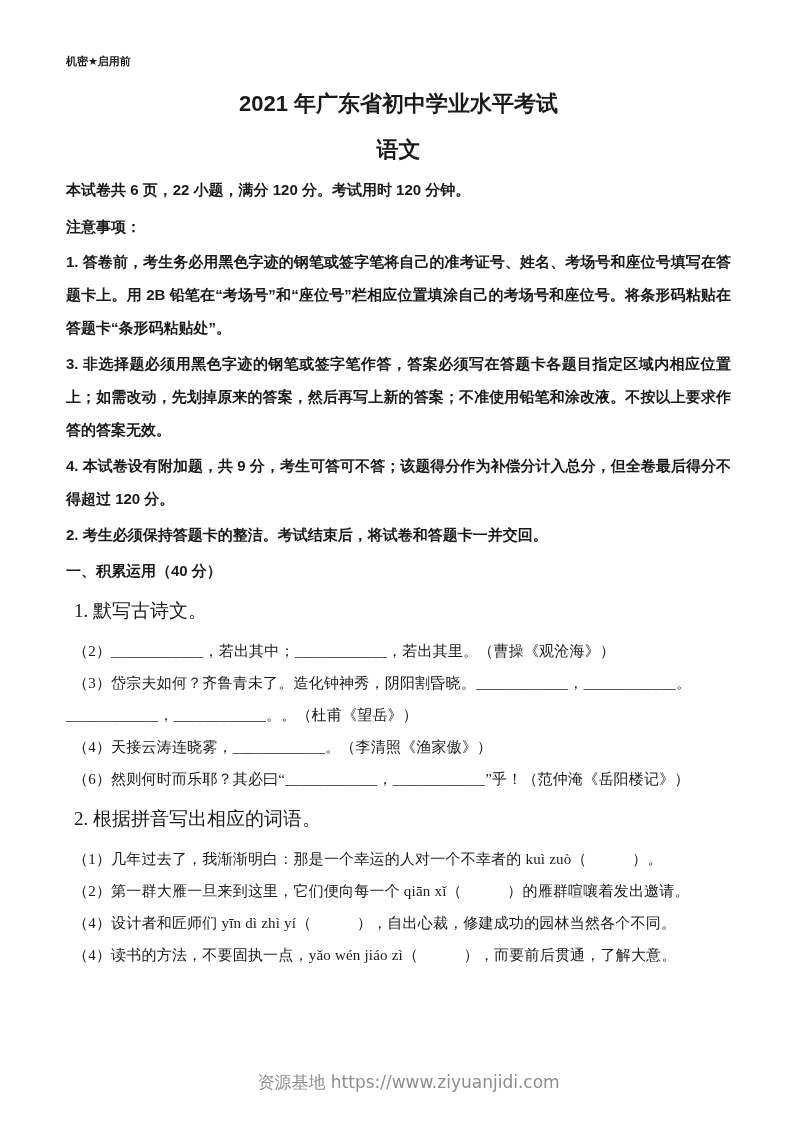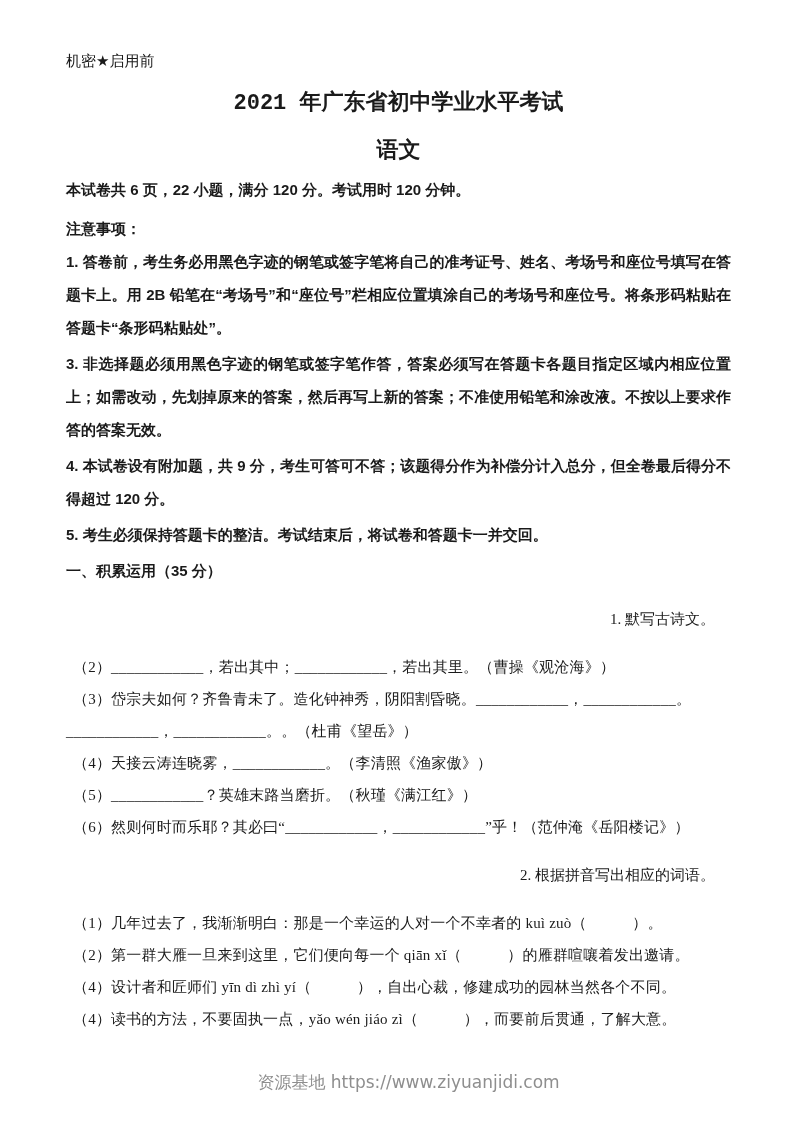--- a/index.html
+++ b/index.html
@@ -13,28 +13,28 @@
     height: 1122px;
     background: #ffffff;
     color: #1a1a1a;
     box-sizing: border-box;
     padding: 52px 62px 0 66px;
     overflow: hidden;
     font-family: "Liberation Serif", "DejaVu Serif", serif;
   }
   .secrecy {
     font-family: "Liberation Sans", "DejaVu Sans", sans-serif;
-    font-weight: normal;
-    font-size: 15px;
+    font-weight: bold;
+    font-size: 11px;
     line-height: 18px;
   }
   .title {
     margin: 20px 0 0 0;
     text-align: center;
-    font-family: Liberation Mono, monospace;
+    font-family: Liberation Sans, sans-serif;
     font-weight: bold;
     font-size: 22px;
     line-height: 28px;
   }
   .subject {
     margin: 18px 0 0 0;
     text-align: center;
     font-family: "Liberation Sans", "DejaVu Sans", sans-serif;
     font-weight: bold;
     font-size: 22px;
@@ -43,45 +43,44 @@
   .info-line {
     margin: 16px 0 0 0;
     text-align: left;
     font-family: "Liberation Sans", "DejaVu Sans", sans-serif;
     font-weight: bold;
     font-size: 15px;
     line-height: 20px;
   }
   .notice-head {
     margin-top: 13px;
-    font-family: Liberation Sans, sans-serif;
+    font-family: Liberation Mono, monospace;
     font-weight: bold;
     font-size: 15px;
     line-height: 32px;
   }
   .notice {
     margin: 0 0 3px 0;
     font-family: "Liberation Sans", "DejaVu Sans", sans-serif;
     font-weight: bold;
     font-size: 15px;
     line-height: 33px;
     text-align: justify;
   }
   .section-head {
     margin-top: 2px;
     font-family: "Liberation Sans", "DejaVu Sans", sans-serif;
     font-weight: bold;
     font-size: 15px;
     line-height: 33px;
   }
   .q-stem {
-    margin: 16px;
-    font-size: 15px;
+    margin: 8px;
+    font-size: 19px;
     line-height: 32px;
-    text-align: right;
   }
   .q-line {
     margin: 0;
     font-size: 15px;
     line-height: 32px;
     letter-spacing: 0.2px;
   }
   .q-line.indent {
     padding-left: 7px;
   }
@@ -110,30 +109,29 @@
 
   <div class="subject">语文</div>
 
   <div class="info-line">本试卷共 6 页，22 小题，满分 120 分。考试用时 120 分钟。</div>
 
   <div class="notice-head">注意事项：</div>
 
   <p class="notice">1. 答卷前，考生务必用黑色字迹的钢笔或签字笔将自己的准考证号、姓名、考场号和座位号填写在答题卡上。用 2B 铅笔在“考场号”和“座位号”栏相应位置填涂自己的考场号和座位号。将条形码粘贴在答题卡“条形码粘贴处”。</p>
   <p class="notice">3. 非选择题必须用黑色字迹的钢笔或签字笔作答，答案必须写在答题卡各题目指定区域内相应位置上；如需改动，先划掉原来的答案，然后再写上新的答案；不准使用铅笔和涂改液。不按以上要求作答的答案无效。</p>
   <p class="notice">4. 本试卷设有附加题，共 9 分，考生可答可不答；该题得分作为补偿分计入总分，但全卷最后得分不得超过 120 分。</p>
-  <p class="notice">5. 考生必须保持答题卡的整洁。考试结束后，将试卷和答题卡一并交回。</p>
+  <p class="notice">2. 考生必须保持答题卡的整洁。考试结束后，将试卷和答题卡一并交回。</p>
 
-  <div class="section-head">一、积累运用（35 分）</div>
+  <div class="section-head">一、积累运用（40 分）</div>
 
   <p class="q-stem">1. 默写古诗文。</p>
   <p class="q-line indent">（2）____________，若出其中；____________，若出其里。（曹操《观沧海》）</p>
   <p class="q-line indent">（3）岱宗夫如何？齐鲁青未了。造化钟神秀，阴阳割昏晓。____________，____________。</p>
   <p class="q-line">____________，____________。。（杜甫《望岳》）</p>
   <p class="q-line indent">（4）天接云涛连晓雾，____________。（李清照《渔家傲》）</p>
-  <p class="q-line indent">（5）____________？英雄末路当磨折。（秋瑾《满江红》）</p>
   <p class="q-line indent">（6）然则何时而乐耶？其必曰“____________，____________”乎！（范仲淹《岳阳楼记》）</p>
 
   <p class="q-stem">2. 根据拼音写出相应的词语。</p>
   <p class="q-line indent">（1）几年过去了，我渐渐明白：那是一个幸运的人对一个不幸者的 kuì zuò（　　　）。</p>
   <p class="q-line indent">（2）第一群大雁一旦来到这里，它们便向每一个 qiān xǐ（　　　）的雁群喧嚷着发出邀请。</p>
   <p class="q-line indent">（4）设计者和匠师们 yīn dì zhì yí（　　　），自出心裁，修建成功的园林当然各个不同。</p>
   <p class="q-line indent">（4）读书的方法，不要固执一点，yǎo wén jiáo zì（　　　），而要前后贯通，了解大意。</p>
 
   <div class="footer">
     <a href="#">资源基地 https://www.ziyuanjidi.com</a>

